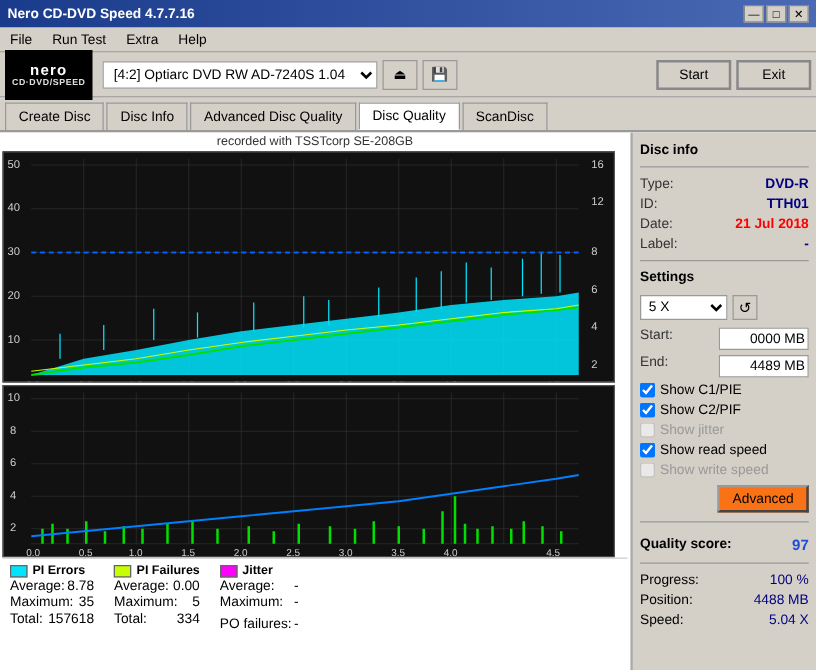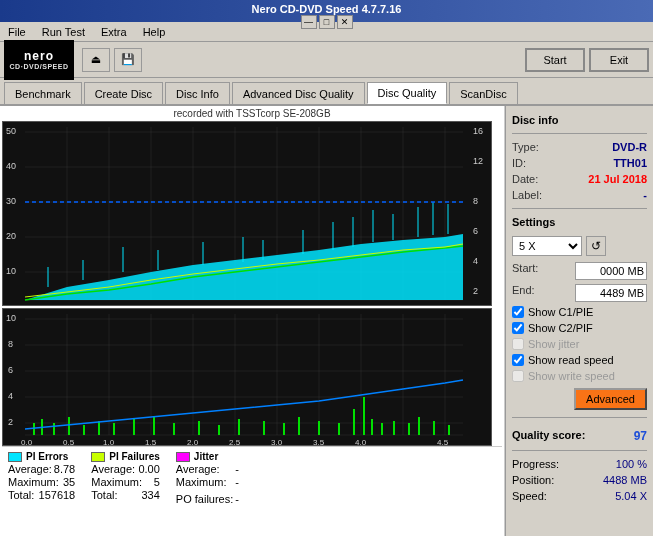--- a/index.html
+++ b/index.html
@@ -13,21 +13,20 @@
     }
     
     .title-bar {
       background: linear-gradient(to right, #1a3a8b, #4a6ab5);
       color: white;
       display: flex;
       align-items: center;
       justify-content: space-between;
       padding: 3px 6px;
       height: 22px;
-      flex-direction: column;
     }
     .title-bar-title {
       font-size: 11px;
       font-weight: bold;
     }
     .title-bar-controls {
       display: flex;
       gap: 2px;
     }
     .title-bar-btn {
@@ -303,29 +302,31 @@
   <span class="menu-item">Run Test</span>
   <span class="menu-item">Extra</span>
   <span class="menu-item">Help</span>
 </div>
 
 <div class="toolbar">
   <div class="nero-logo">
     <span class="nero-logo-top">nero</span>
     <span class="nero-logo-bottom">CD·DVD/SPEED</span>
   </div>
+  <select class="drive-select">
+    <option>[4:2]  Optiarc DVD RW AD-7240S 1.04</option>
+  </select>
   <div class="toolbar-btn">⏏</div>
   <div class="toolbar-btn">💾</div>
   <div style="flex:1"></div>
   <button class="start-btn">Start</button>
   <button class="start-btn">Exit</button>
 </div>
 
 <div class="tabs">
-  <div class="tab">Benchmark</div>
   <div class="tab">Create Disc</div>
   <div class="tab">Disc Info</div>
   <div class="tab">Advanced Disc Quality</div>
   <div class="tab active">Disc Quality</div>
   <div class="tab">ScanDisc</div>
 </div>
 
 <div class="main-content">
 
   <div class="chart-area">

